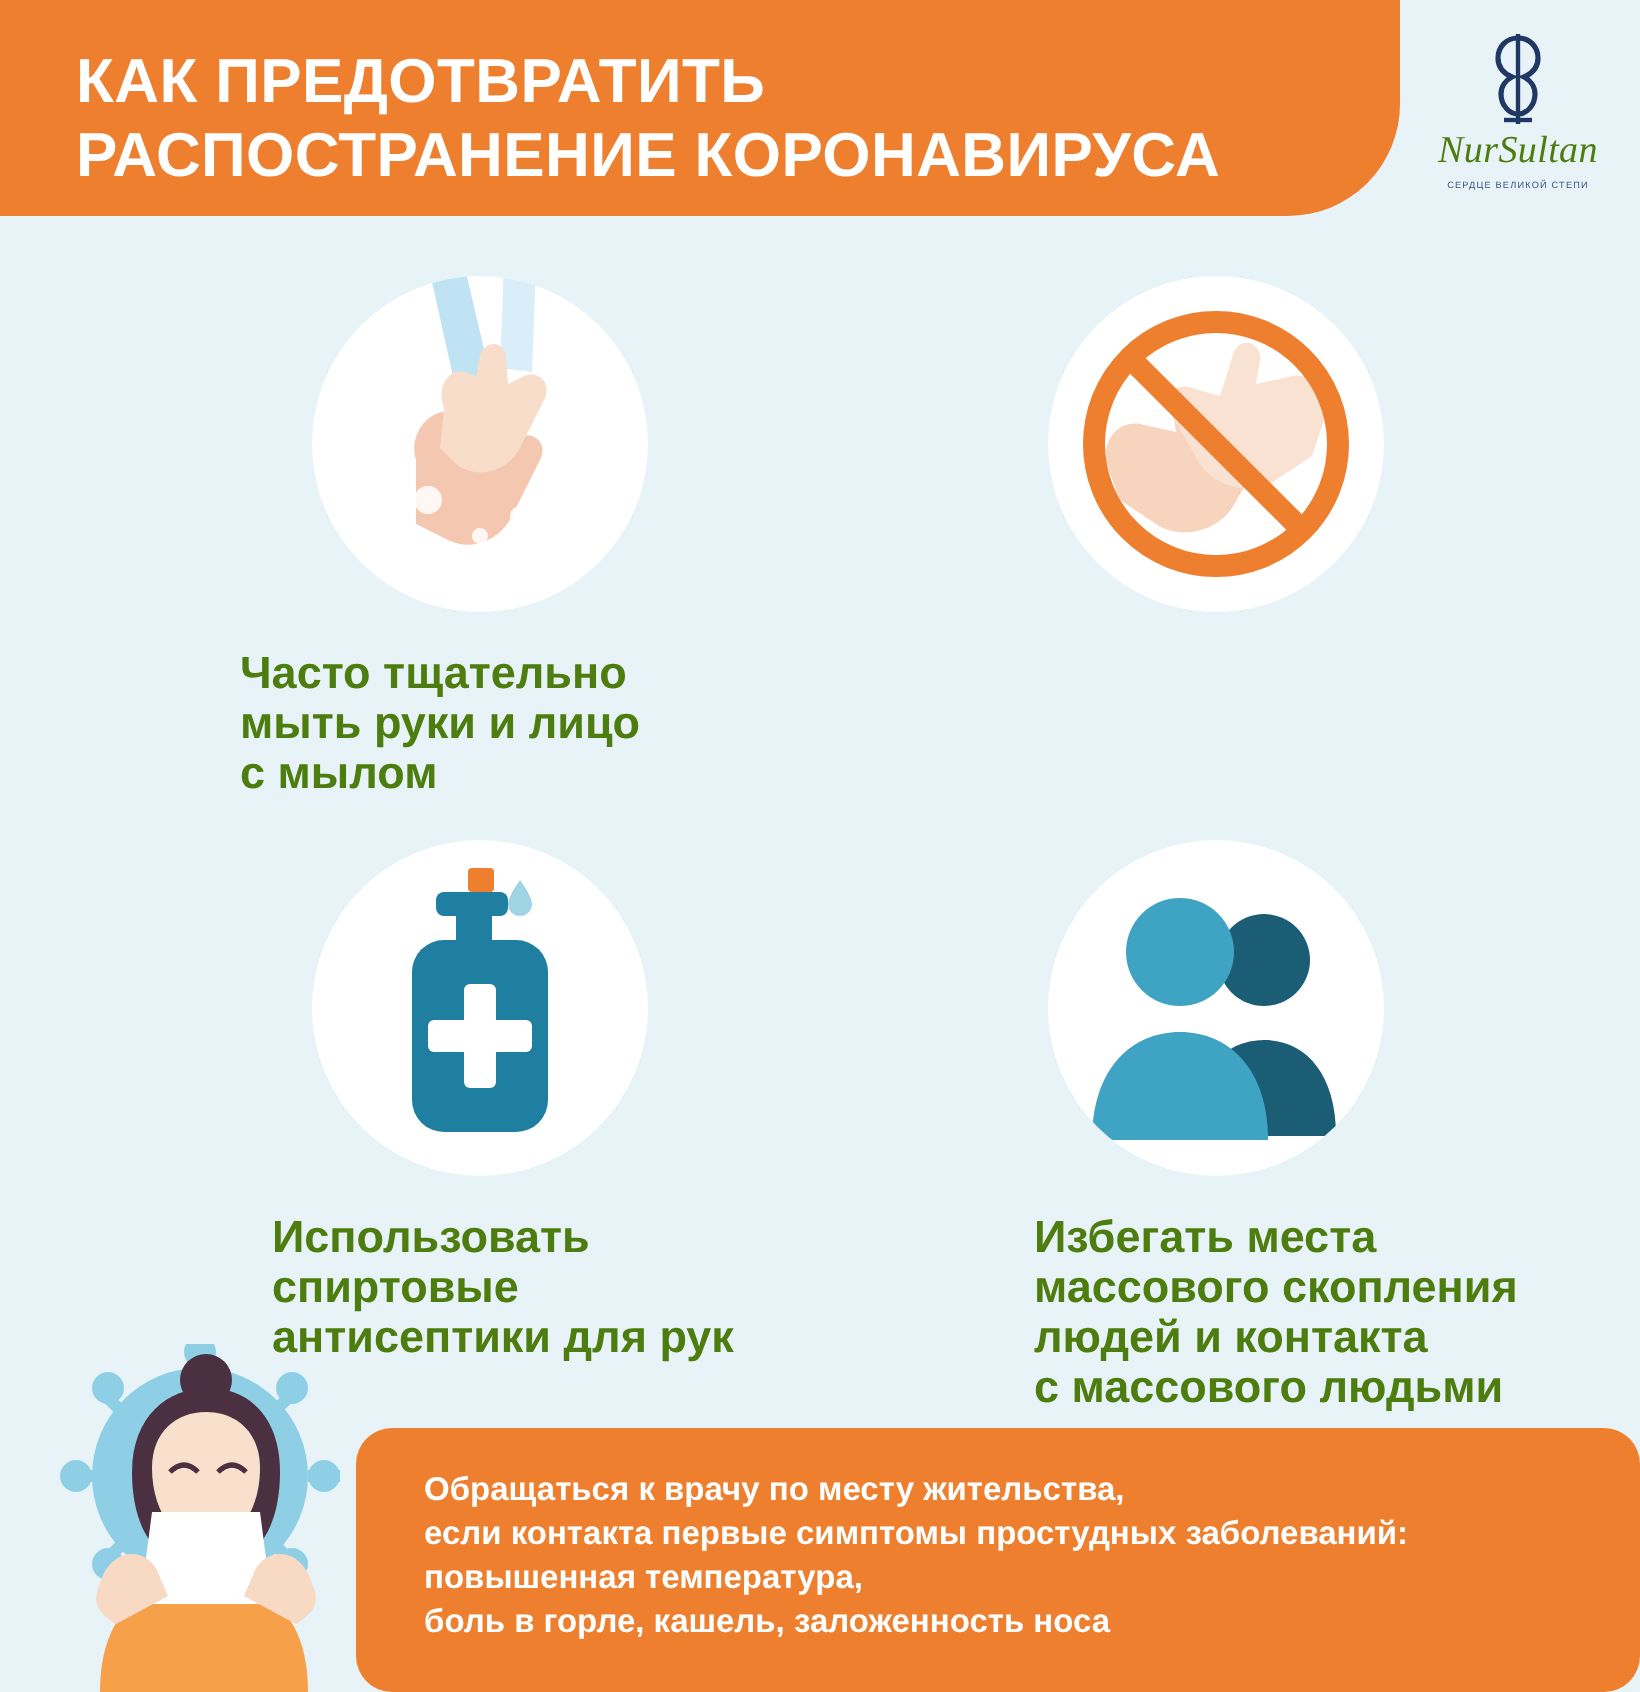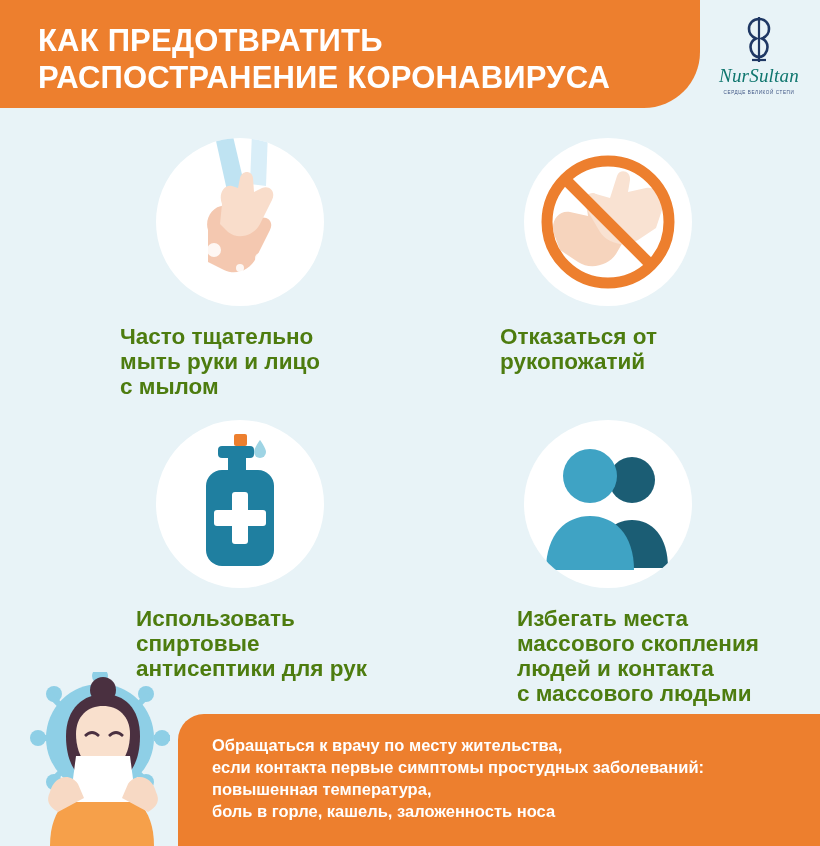--- a/index.html
+++ b/index.html
@@ -56,21 +56,21 @@
   .logo-mark {
     display: block;
     margin: 0 auto;
   }
   .logo-word {
     display: block;
     margin-top: 1px;
     font-family: "Liberation Serif", serif;
     font-style: italic;
     font-size: 19px;
-    color: #0f766e;
+    color: #4d7c0f;
     letter-spacing: 0.2px;
   }
   .logo-sub {
     display: block;
     margin-top: 3px;
     font-size: 4.6px;
     color: #3b5282;
     letter-spacing: 0.6px;
     text-transform: uppercase;
   }
@@ -121,20 +121,21 @@
 
   
   .footer {
     position: absolute;
     left: 178px;
     top: 714px;
     width: 642px;
     height: 132px;
     background: #ed7f2e;
     border-top-left-radius: 26px;
+    border-radius: 18px;
   }
   .footer-text {
     position: absolute;
     left: 34px;
     top: 20px;
     width: 590px;
     color: #ffffff;
     font-size: 16.5px;
     line-height: 22px;
     font-weight: bold;
@@ -198,24 +199,20 @@
   <div class="tip tip-hands">
     <div class="circle">
       <svg width="168" height="168" viewBox="0 0 168 168">
 
         <path d="M30 96 C26 84 34 72 46 74 L64 78 L62 64 C61 55 72 52 75 60 L82 82 L96 78 C106 75 112 84 106 92 L92 116 C84 128 66 132 54 124 L36 112 Z" fill="#f6d4bd"></path>
         <path d="M138 72 C142 60 134 48 122 50 L104 54 L106 42 C107 33 96 30 93 38 L86 60 L72 56 C62 53 56 62 62 70 L76 94 C84 106 102 110 114 102 L132 90 Z" fill="#f9e2d2"></path>
 
         <circle cx="84" cy="84" r="61" fill="none" stroke="#ed7f2e" stroke-width="11"></circle>
         <line x1="41" y1="41" x2="127" y2="127" stroke="#ed7f2e" stroke-width="11"></line>
       </svg>
-    </div>
-    <div class="caption">
-      <span>Отказаться от</span><br>
-      <span>рукопожатий</span>
     </div>
   </div>
 
   <div class="tip tip-sanit">
     <div class="circle">
       <svg width="168" height="168" viewBox="0 0 168 168">
 
         <rect x="78" y="14" width="13" height="12" rx="2" fill="#ed7f2e"></rect>
         <rect x="62" y="26" width="36" height="12" rx="4" fill="#1f7fa0"></rect>
         <rect x="72" y="38" width="18" height="12" fill="#1f7fa0"></rect>

